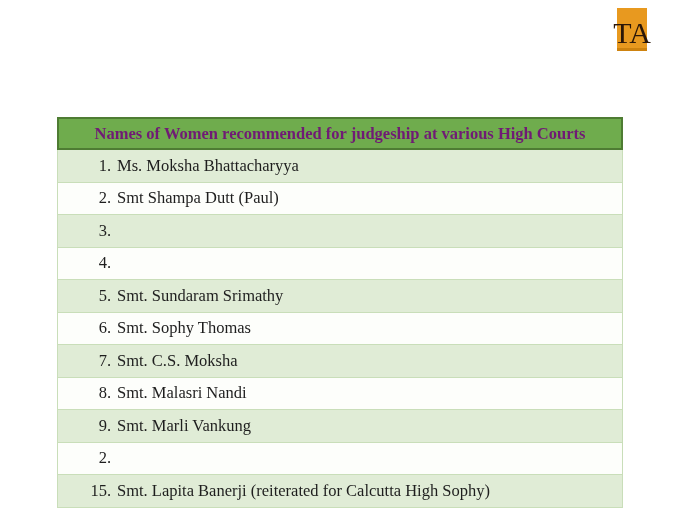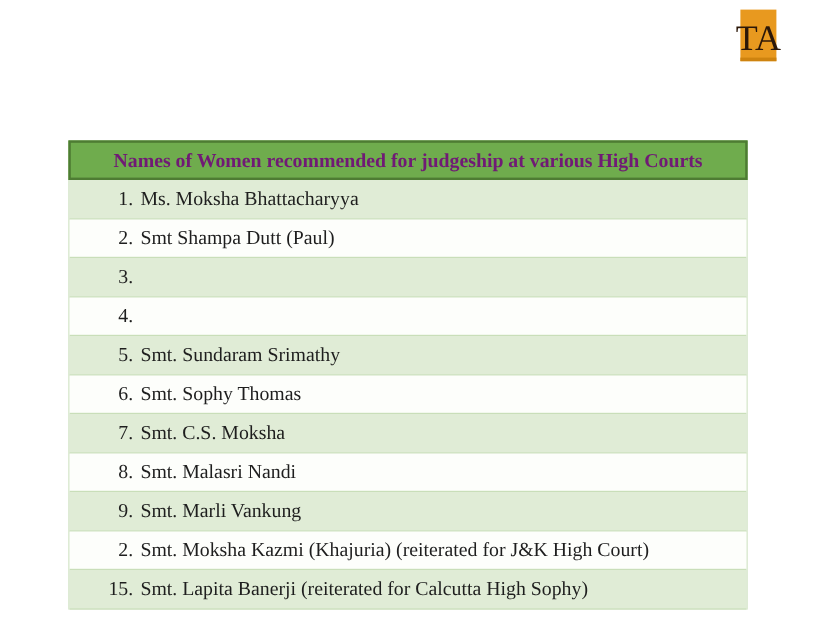--- a/index.html
+++ b/index.html
@@ -123,21 +123,20 @@
     <span class="row-name">Smt. Malasri Nandi</span>
   </div>
 
   <div class="table-row banded">
     <span class="row-num">9.</span>
     <span class="row-name">Smt. Marli Vankung</span>
   </div>
 
   <div class="table-row">
     <span class="row-num">2.</span>
-    <span class="row-name">Smt. Moksha Kazmi (Khajuria) (reiterated for J&amp;K High Court)</span>
   </div>
 
   <div class="table-row banded">
     <span class="row-num">15.</span>
     <span class="row-name">Smt. Lapita Banerji (reiterated for Calcutta High Sophy)</span>
   </div>
 </div>
 </div>
 
 </body></html>

